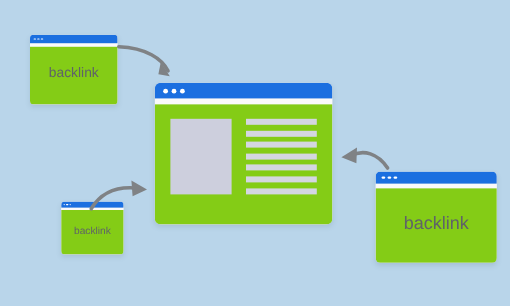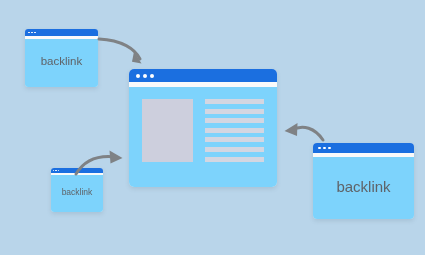--- a/index.html
+++ b/index.html
@@ -42,21 +42,21 @@
     border-radius: 50%;
     background: #ffffff;
   }
   .underbar {
     width: 100%;
     background: #fafafa;
   }
   .winbody {
     position: relative;
     width: 100%;
-    background: #7dd3fc;
+    background: #84cc16;
     box-sizing: border-box;
   }
   .winlabel {
     position: absolute;
     left: 0; right: 0;
     text-align: center;
     color: #5f6368;
     font-family: "Liberation Sans", sans-serif;
     white-space: nowrap;
   }

